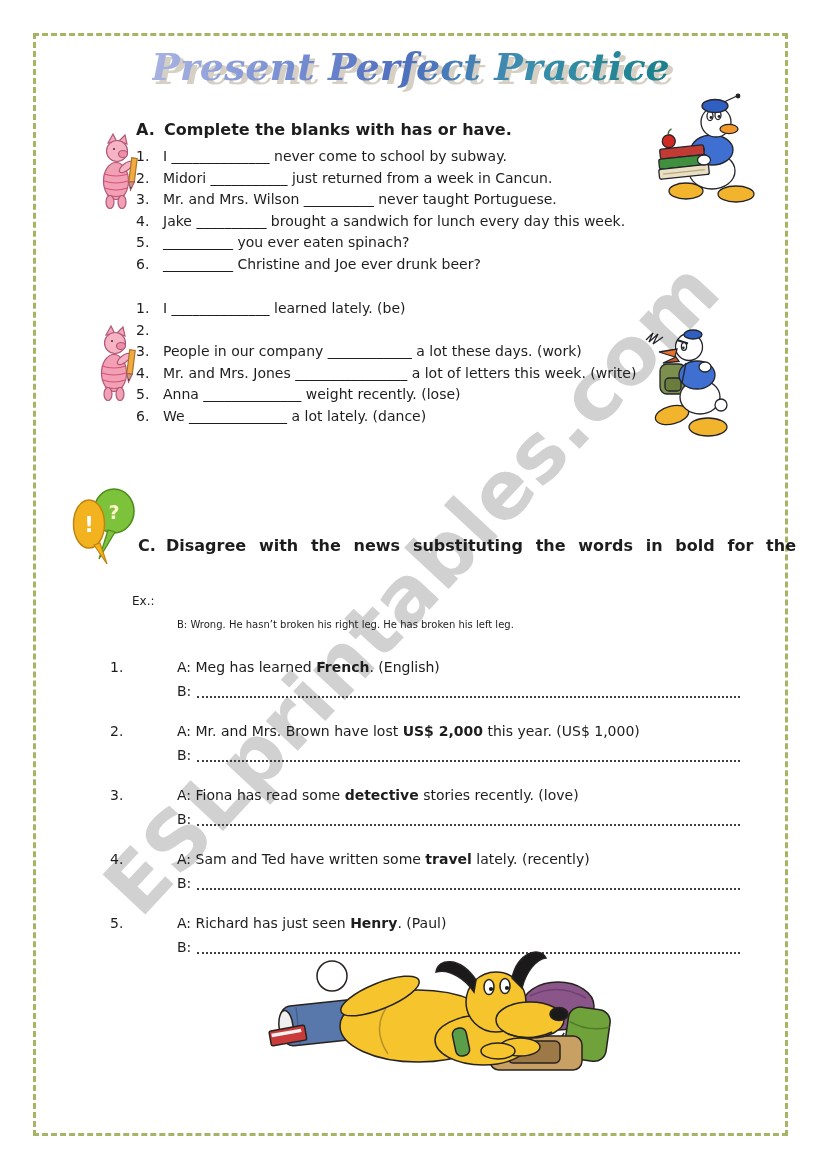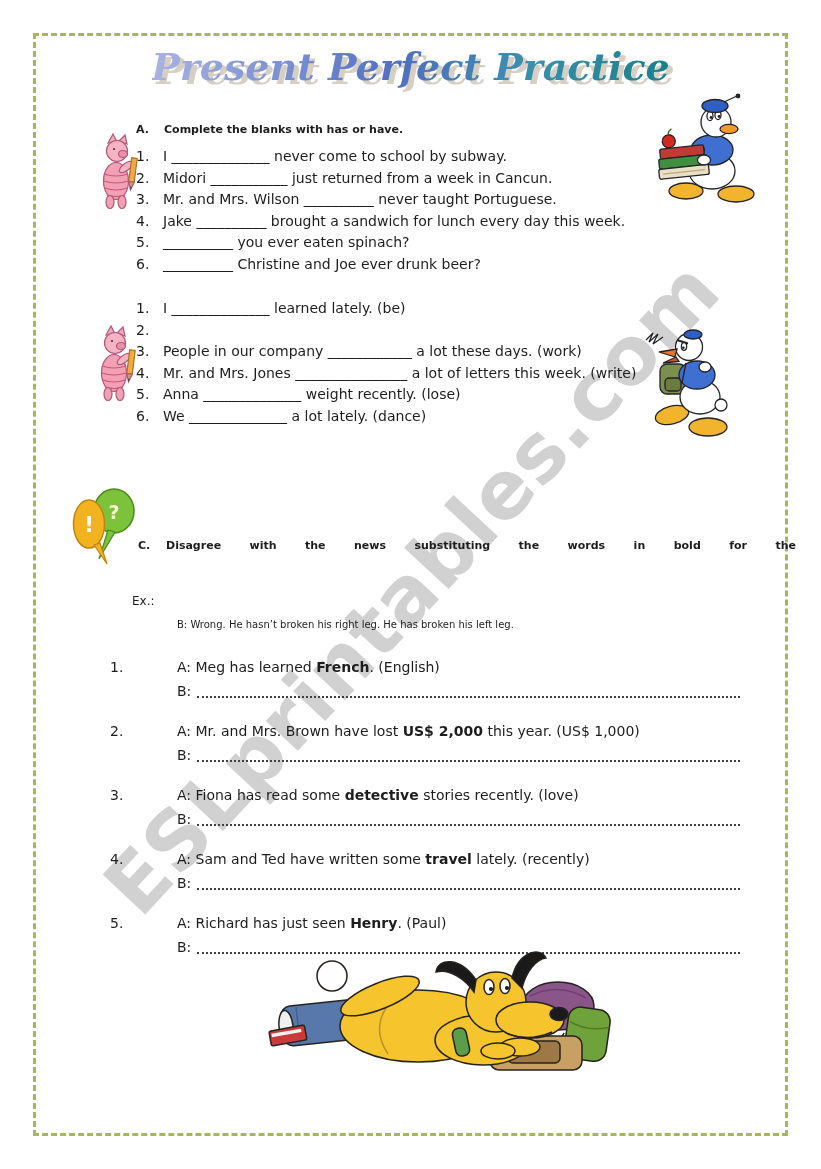--- a/index.html
+++ b/index.html
@@ -27,21 +27,21 @@
   }
   .title-sh{ position:absolute; left:50%; transform:translateX(-50%) translate(5px,4px); color:#d6cfc4; }
   .title-fg{
     position:absolute; left:50%; transform:translateX(-50%);
     background:linear-gradient(100deg,#aab4e2 0%,#8196d6 22%,#4f6fc0 48%,#3b8fae 72%,#18808a 100%);
     -webkit-background-clip:text; background-clip:text; color:transparent;
   }
 
   
   .sec{ position:absolute; }
-  .sec-heading{ font-weight:bold; font-size:11px; line-height:24px; padding-left:28px; }
+  .sec-heading{ font-weight:bold; font-size:16px; line-height:24px; padding-left:28px; }
   .sec-label{ display:inline-block; width:28px; margin-left:-28px; }
   .jline{ text-align:justify; text-align-last:justify; line-height:27px; }
   .jline2{ line-height:27px; }
   .num-list{ list-style:none; margin:4px 0 0 0; padding:0; font-size:14px; }
   .num-list li{ display:flex; line-height:21.5px; }
   .num{ flex:none; width:27px; }
   .itext{ white-space:pre-wrap; }
 
   
   .c-head{ width:630px;margin-top:27px; }

